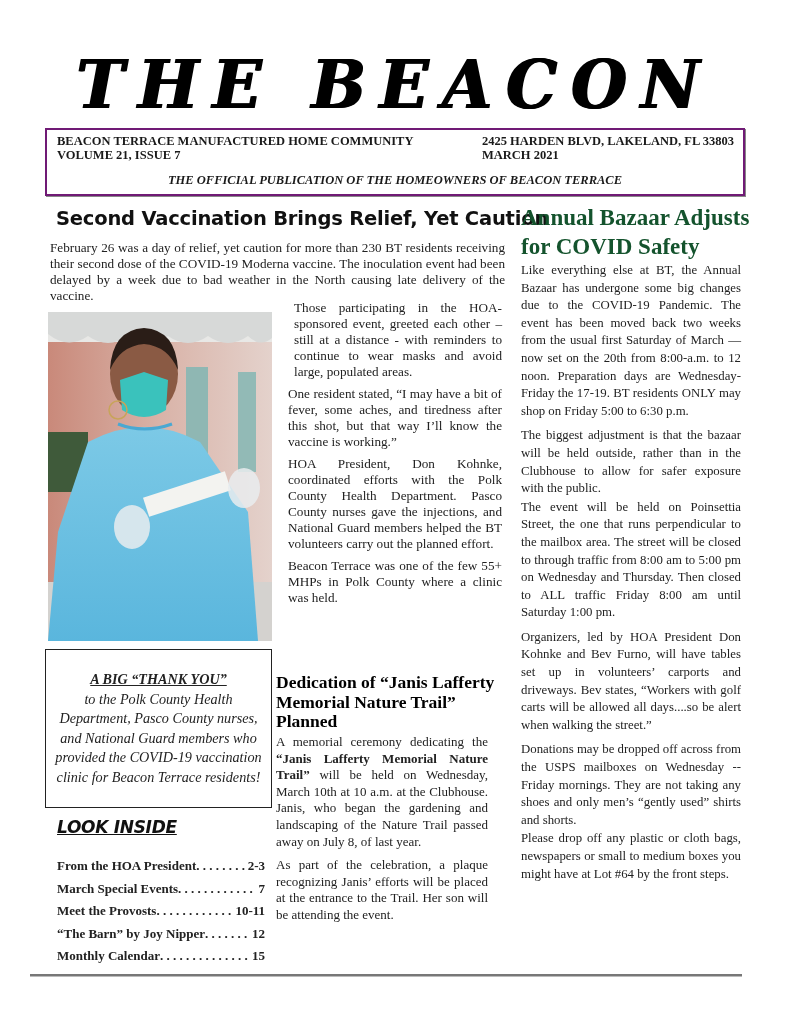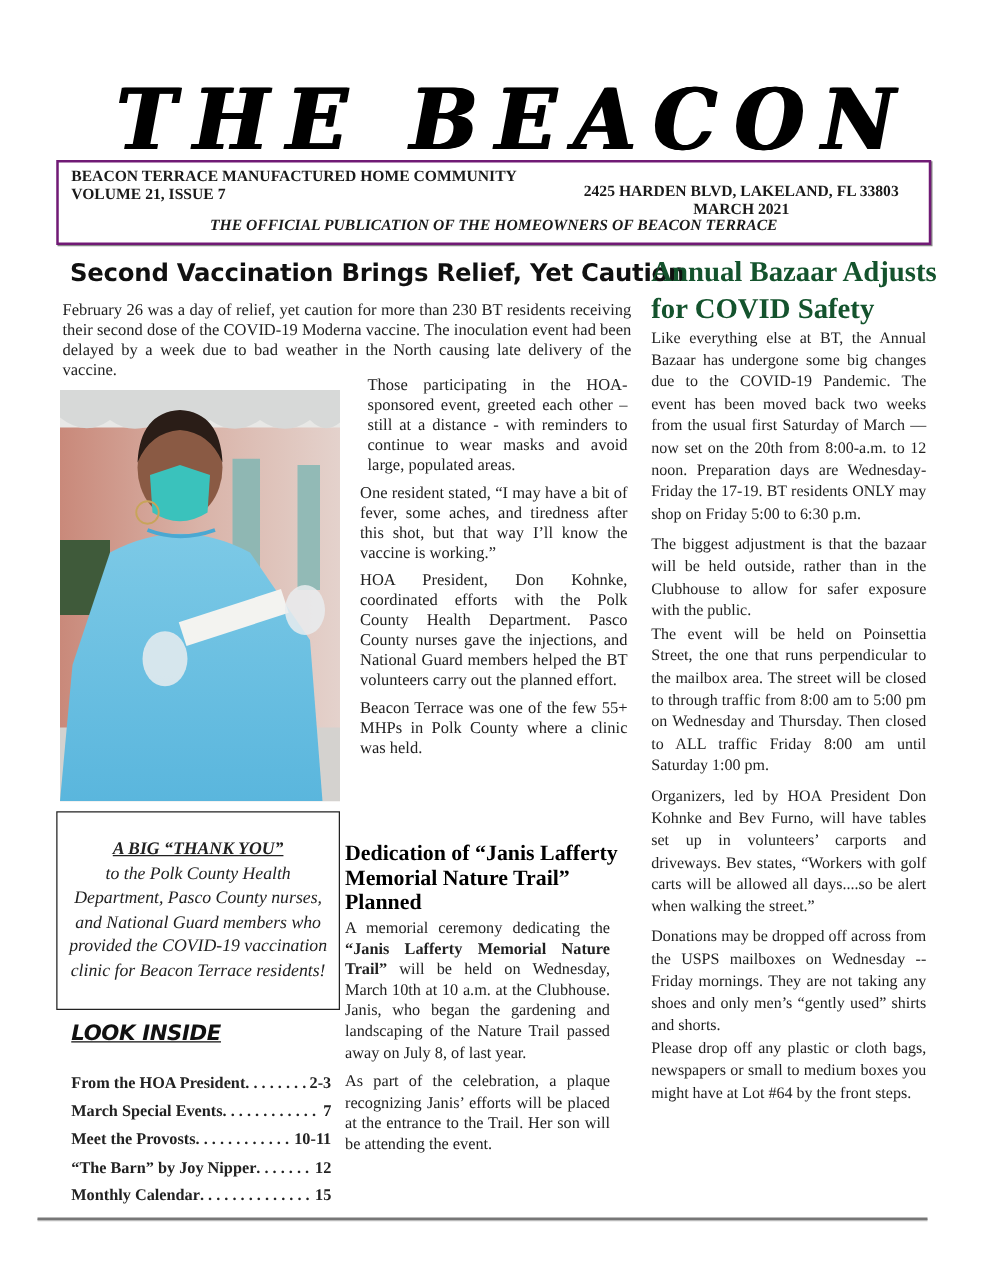--- a/index.html
+++ b/index.html
@@ -1,25 +1,25 @@
 <!DOCTYPE html>
 <html><head>
 <meta charset="utf-8">
 <style>
   html, body { margin: 0; padding: 0; background: #ffffff; }
   body { width: 791px; height: 1023px; position: relative; overflow: hidden; color: #1a1a1a; font-family: "Liberation Serif", serif; }
   .abs { position: absolute; }
 
   
-  .masthead { left: 60px; top: 42px; width: 670px; height: 85px; text-align: right; margin-top: 12px; }
+  .masthead { left: 60px; top: 42px; width: 670px; height: 85px; text-align: center; }
   .masthead-title { font-family: "DejaVu Serif", serif; font-weight: 900; font-size: 64px; letter-spacing: 14px; line-height: 85px; color: #000; transform: scaleY(1.05); font-style: italic; text-shadow: 1px 0 #000, -1px 0 #000; }
 
   .header-box { left: 45px; top: 128px; width: 696px; height: 64px; border: 2px solid #701a75; box-shadow: 1px 1px 0 #888; }
   .hb-left { left: 10px; top: 4px; font-weight: bold; font-size: 12.5px; line-height: 14px; }
-  .hb-right { right: 24px; top: 4px; font-weight: bold; font-size: 12.5px; line-height: 14px; text-align: center; margin-top: 12px; }
+  .hb-right { right: 9px; top: 4px; font-weight: bold; font-size: 12.5px; line-height: 14px; text-align: left; }
   .hb-tag { left: 0; right: 0; top: 43px; text-align: center; font-weight: bold; font-style: italic; font-size: 12.5px; }
 
   
   .h-sans { font-family: "DejaVu Sans", sans-serif; font-weight: bold; color: #111; }
   .art1-title { left: 56px; top: 207px; font-size: 19.5px; letter-spacing: -0.2px; text-align: center; }
   .art2-title { left: 521px; top: 203px; width: 230px; font-family: "Liberation Serif", serif; font-weight: bold; font-size: 23px; line-height: 29px; color: #14532d; }
   .art3-title { left: 276px; top: 673px; width: 225px; font-weight: bold; font-size: 17.5px; line-height: 19.5px; color: #000000; }
 
   .body-text { font-size: 13.2px; line-height: 16px; text-align: justify; color: #222; }
   .body-text p { margin: 0 0 6px 0; }

